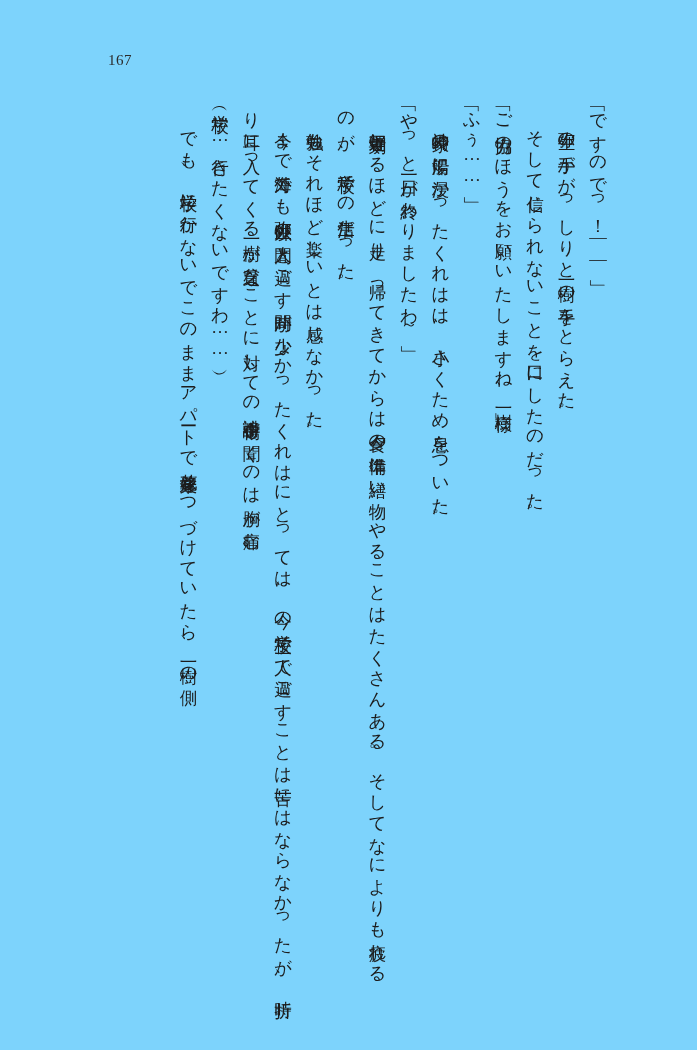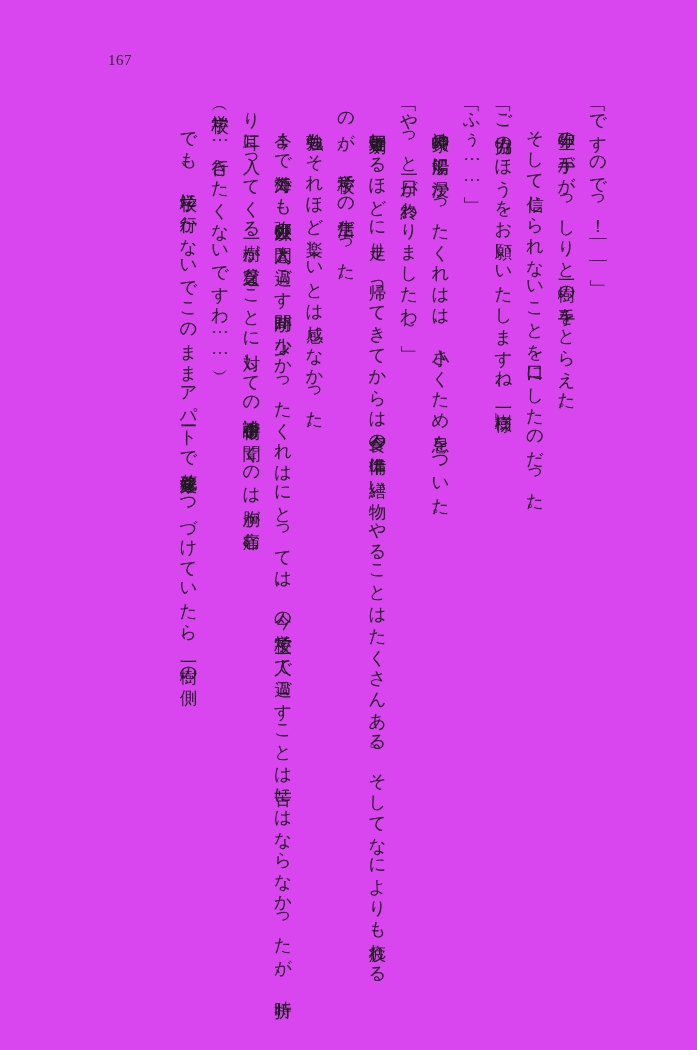--- a/index.html
+++ b/index.html
@@ -12,21 +12,21 @@
     height: 1050px;
     font-family: "Liberation Serif", "DejaVu Serif", serif;
     color: #1a1a1a;
     overflow: hidden;
   }
   .page {
     position: relative;
     width: 697px;
     height: 1050px;
     box-sizing: border-box;
-    background: #d946ef;
+    background: #7dd3fc;
   }
   .page-number {
     position: absolute;
     top: 52px;
     left: 108px;
     font-size: 15px;
     letter-spacing: 0.5px;
     color: #2b2b2b;
     font-family: "Liberation Serif", "DejaVu Serif", serif;
   }

